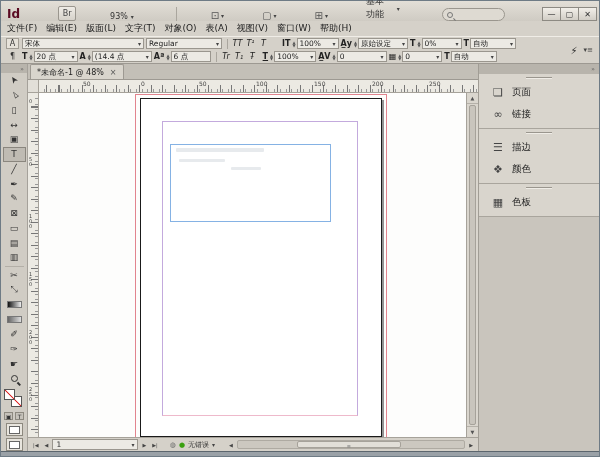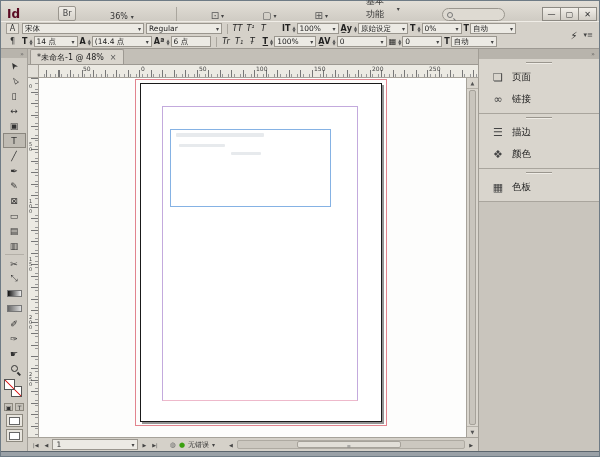--- a/index.html
+++ b/index.html
@@ -115,21 +115,21 @@
 </style>
 </head>
 <body>
 
 <div class="window">
 
   <div class="titlebar">
     <span class="logo">Id</span>
     <div class="tb-btn">Br</div>
     <div class="zoom-dd">
-      <span>36%</span>
+      <span>93%</span>
       <span class="caret">▾</span>
     </div>
     <div class="tb-sep"></div>
     <div class="tb-icon">
       <span>⊡</span>
       <span class="caret">▾</span>
     </div>
     <div class="tb-icon">
       <span>▢</span>
       <span class="caret">▾</span>
@@ -145,20 +145,31 @@
     <div class="searchbox">
       <span class="mag"></span>
     </div>
     <div class="winctl">
       <div>—</div>
       <div>▢</div>
       <div>✕</div>
     </div>
   </div>
 
+  <div class="menubar">
+    <span>文件(F)</span>
+    <span>编辑(E)</span>
+    <span>版面(L)</span>
+    <span>文字(T)</span>
+    <span>对象(O)</span>
+    <span>表(A)</span>
+    <span>视图(V)</span>
+    <span>窗口(W)</span>
+    <span>帮助(H)</span>
+  </div>
 
   <div class="controlbar">
     <div class="cp-left">
       <div>A</div>
       <div style="border-color:transparent;background:transparent">¶</div>
     </div>
     <div class="cp-cols">
       <div class="cp-row">
         <div class="fld" style="width:122px">
           <span>宋体</span>
@@ -205,21 +216,21 @@
           <span class="caret">▾</span>
         </div>
       </div>
       <div class="cp-row">
         <span class="icn">T</span>
         <span class="spin">
             <span>▲</span>
             <span>▼</span>
           </span>
         <div class="fld" style="width:44px">
-          <span>14 点</span>
+          <span>20 点</span>
           <span class="caret">▾</span>
         </div>
         <span class="icn">A</span>
         <span class="spin">
             <span>▲</span>
             <span>▼</span>
           </span>
         <div class="fld" style="width:60px">
           <span>(14.4 点</span>
           <span class="caret">▾</span>

